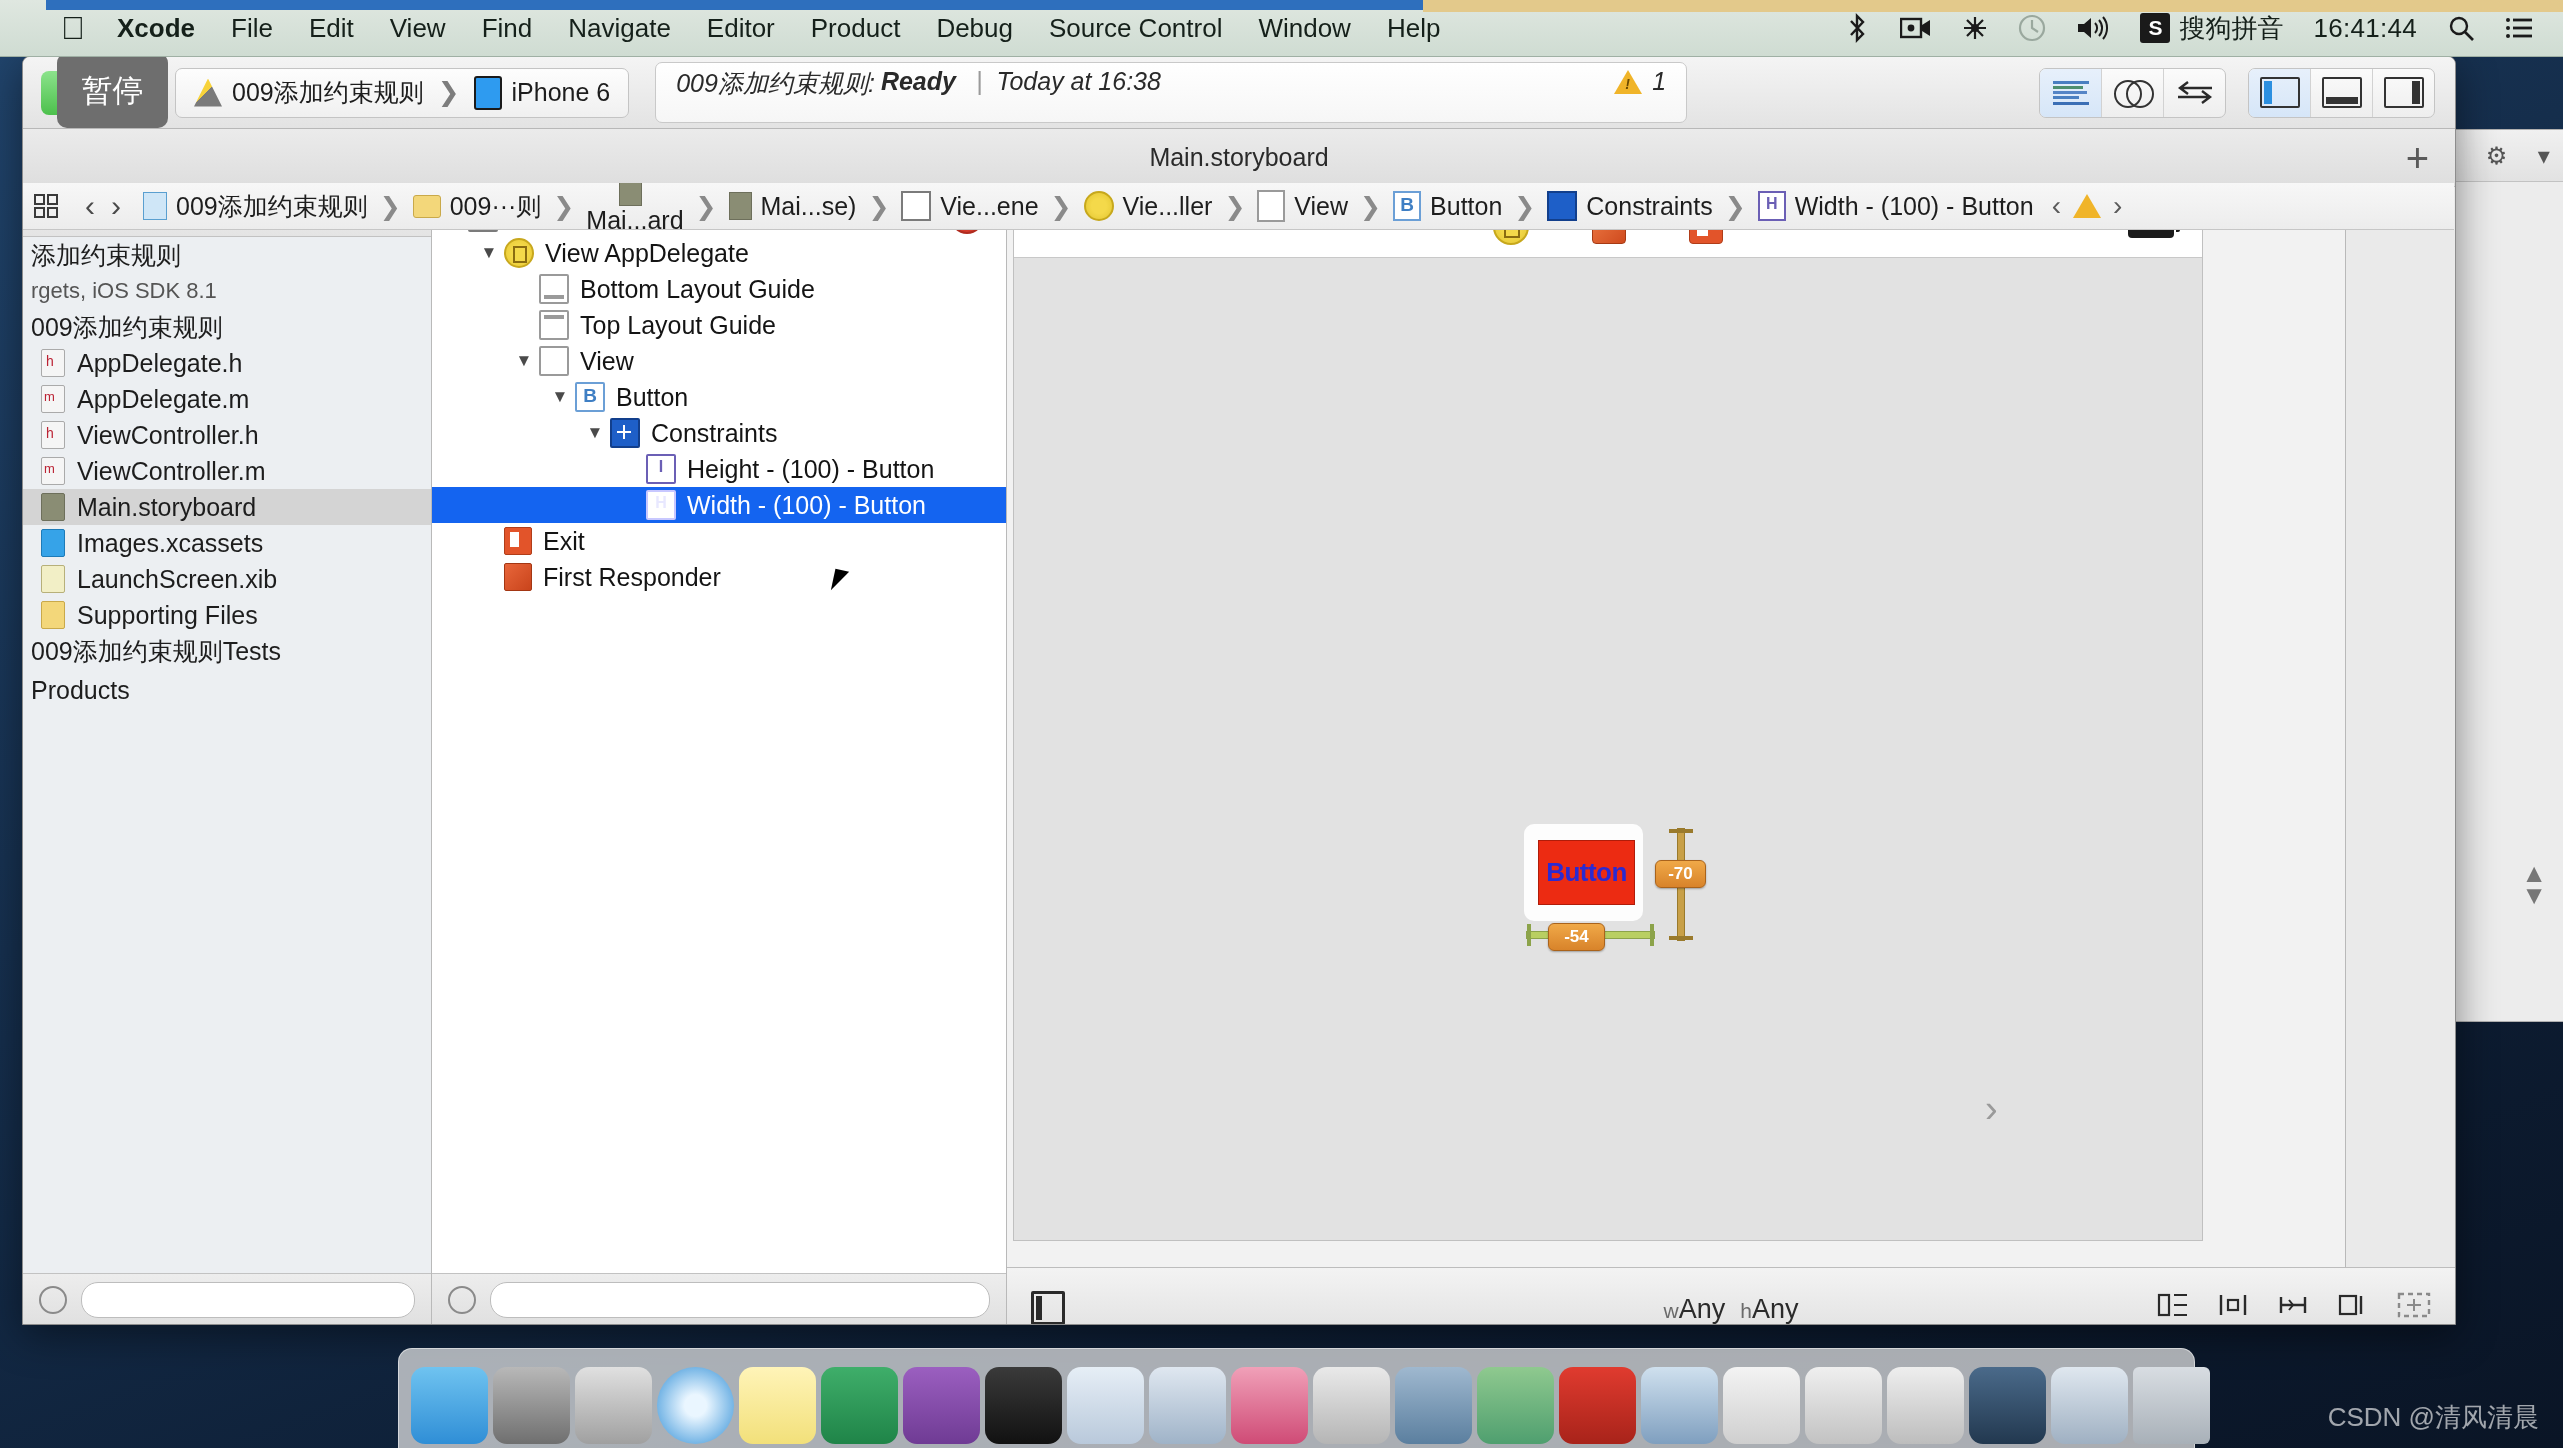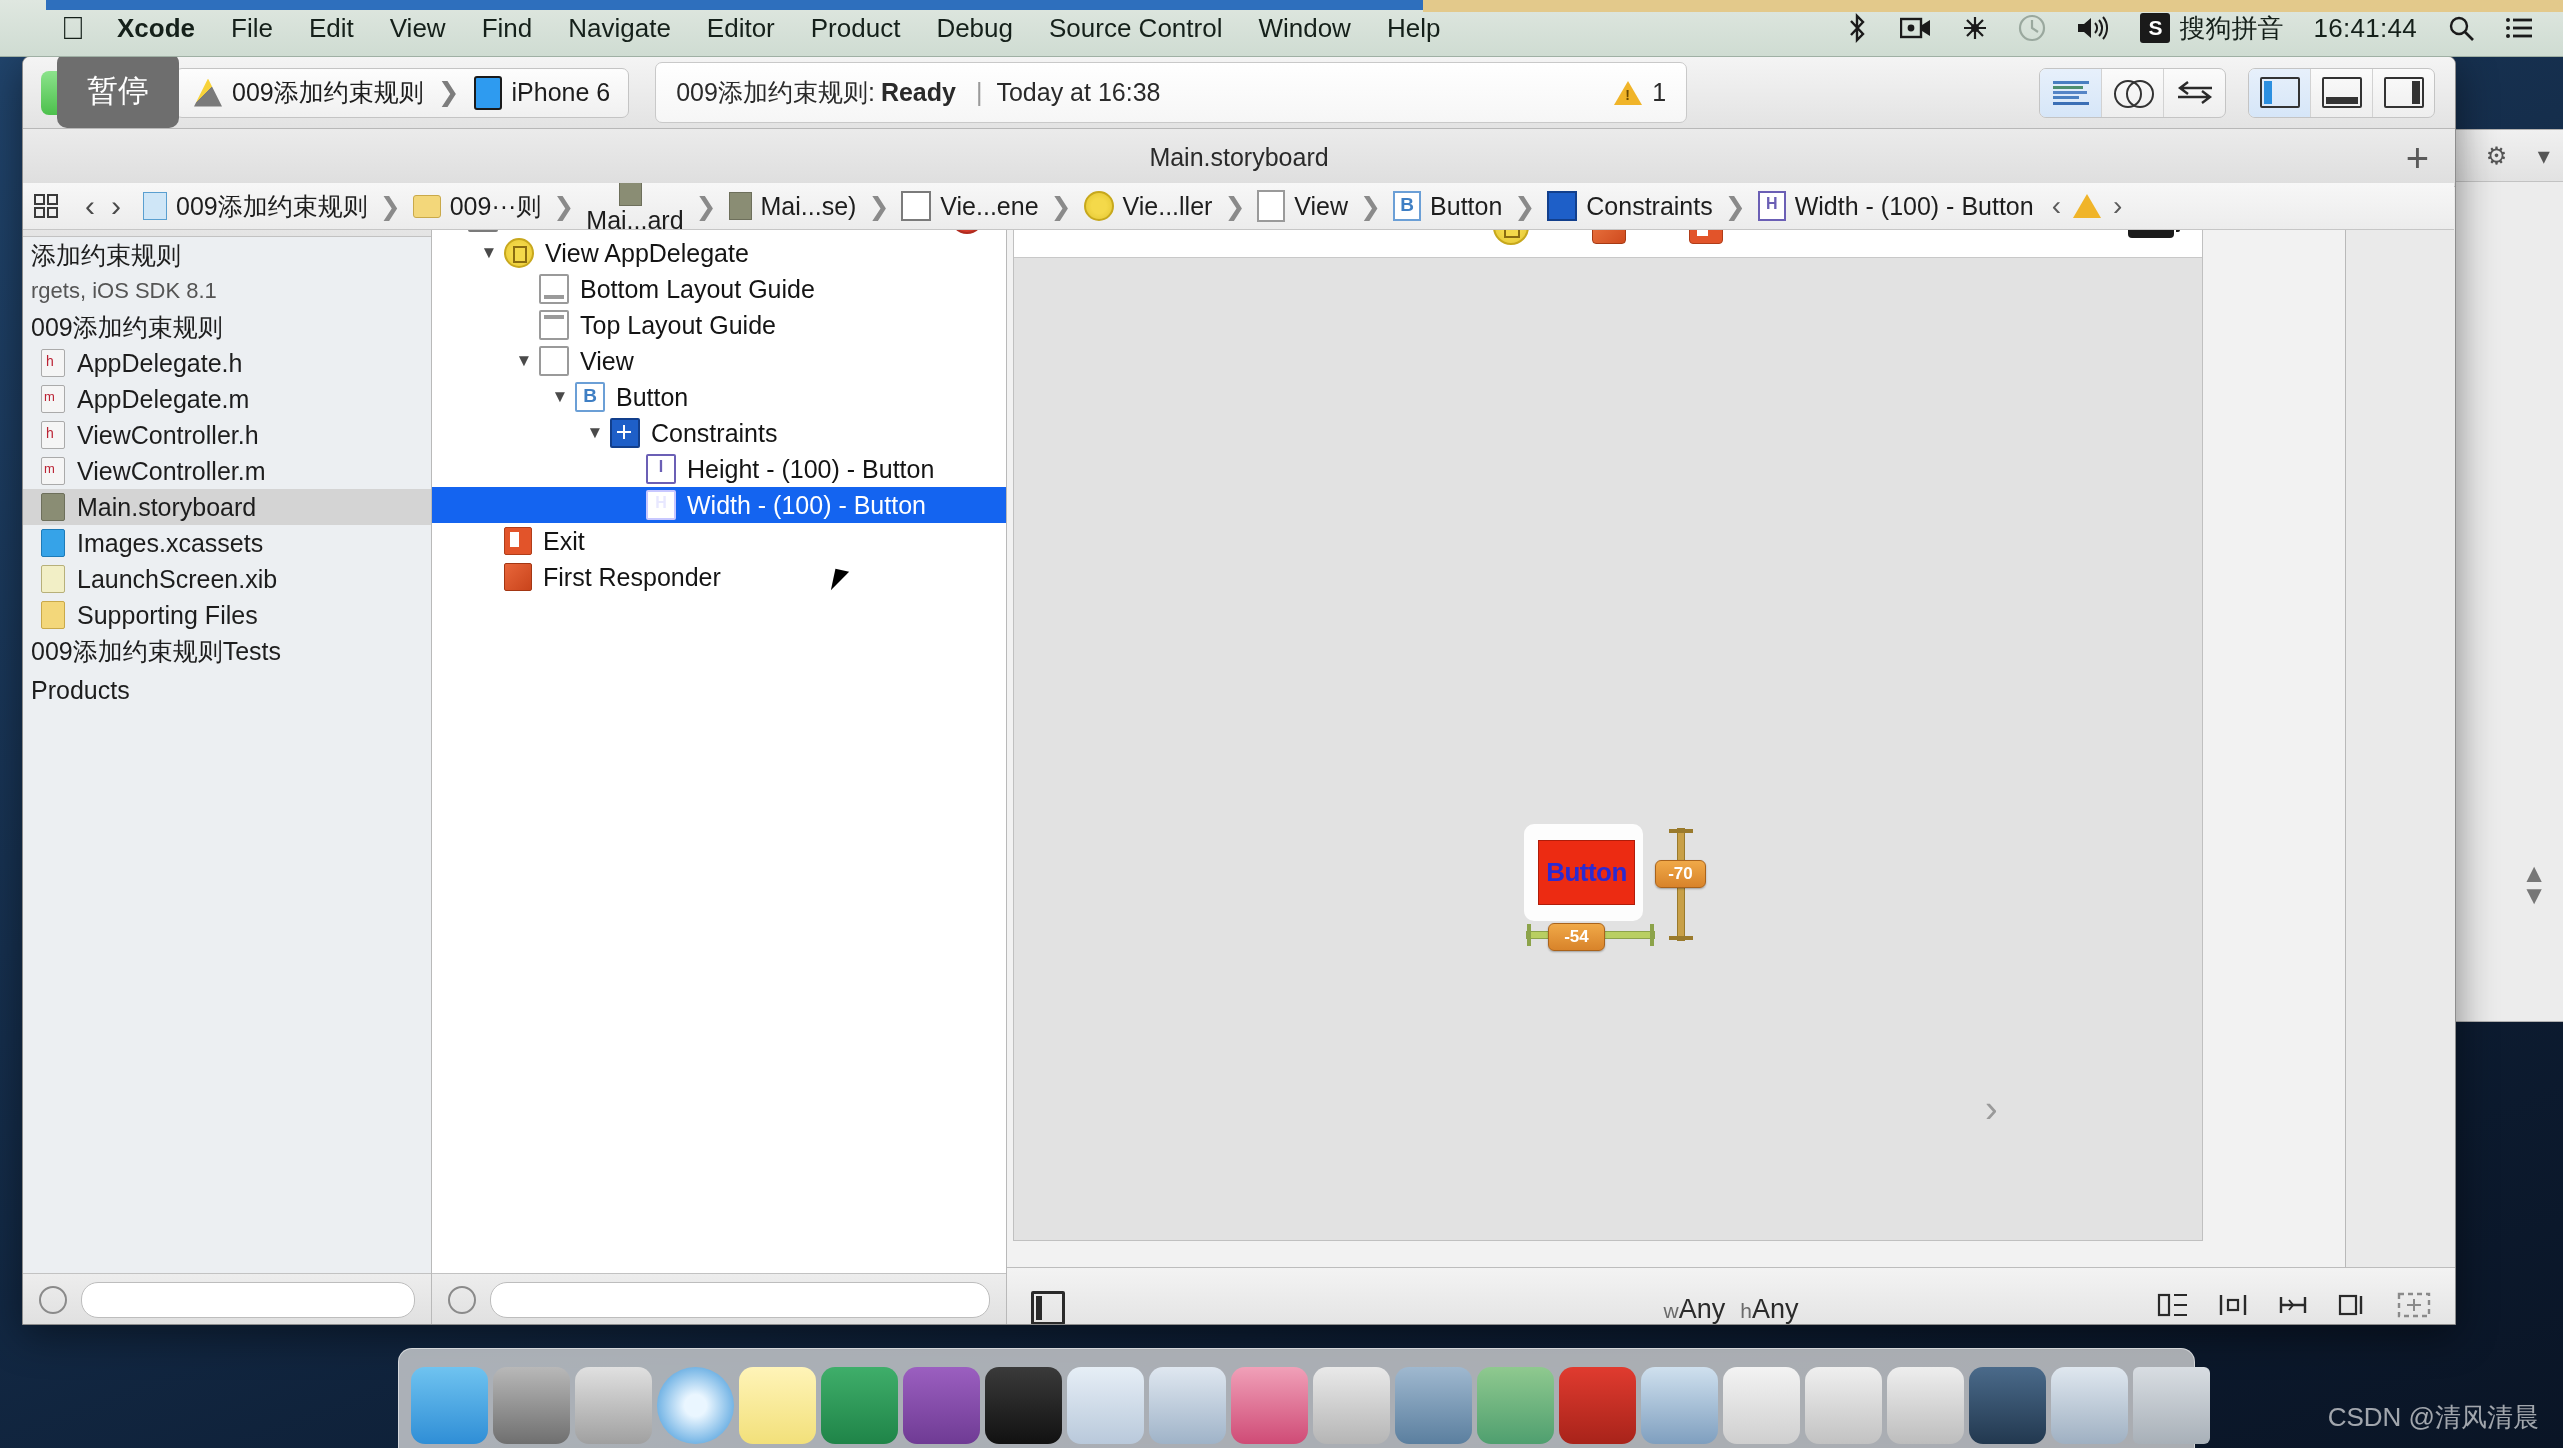--- a/index.html
+++ b/index.html
@@ -58,42 +58,42 @@
     width:44px;height:44px;margin-left:18px;border-radius:8px;
     background:linear-gradient(#8ce38c,#4cc04c);position:relative;
   }
   .tb-stop{
     width:48px;height:44px;margin-left:18px;border-radius:7px;
     background:linear-gradient(#fbfbfb,#e6e6e6);border:1px solid #bfbfbf;
     display:flex;align-items:center;justify-content:center;
   }
   .tb-stop i{width:22px;height:22px;background:#8a8a8a;display:block;}
   #pausetip{
-    position:absolute;left:34px;top:-4px;width:122px;height:75px;
+    position:absolute;left:34px;top:-4px;width:111px;height:75px;
     background:#6e6e6e;border-radius:10px;color:#fff;font-size:31px;
     display:flex;align-items:center;justify-content:center;z-index:5;
   }
   .scheme{
     margin-left:22px;height:48px;min-width:416px;border-radius:7px;
     background:linear-gradient(#fdfdfd,#f0f0f0);border:1px solid #c4c4c4;
     display:flex;align-items:center;padding:0 18px;font-size:25px;color:#1d1d1d;
   }
   .scheme .aicon{
     width:28px;height:28px;margin-right:10px;
     background:linear-gradient(135deg,#f7d23a 0%,#f7d23a 45%,#7a7a7a 46%,#7a7a7a 100%);
     clip-path:polygon(50% 0,100% 100%,0 100%);
   }
   .scheme .chev{margin:0 14px;color:#7d7d7d;font-size:26px;}
   .scheme .phone{
     width:24px;height:30px;background:#2e9bf0;border:2px solid #1a1a1a;border-radius:3px;margin-right:10px;
   }
   .statusbox{
     margin-left:26px;flex:1;max-width:990px;height:51px;border-radius:7px;
     background:linear-gradient(#ffffff,#f6f6f6);border:1px solid #c9c9c9;
-    display:flex;align-items:center;padding:4px 20px;font-size:25px;color:#2a2a2a;
+    display:flex;align-items:flex-start;padding:4px 20px;font-size:25px;color:#2a2a2a;font-style:italic;
   }
   .statusbox .sb-bold{font-weight:bold;margin:0 6px;}
   .statusbox .sep{margin:0 14px;color:#9a9a9a;}
   .statusbox .warnwrap{margin-left:auto;display:flex;align-items:center;}
   .tri-warn{
     width:0;height:0;border-left:14px solid transparent;border-right:14px solid transparent;
     border-bottom:24px solid #f0b429;margin-right:10px;position:relative;
   }
   .tri-warn:after{content:"!";position:absolute;left:-3px;top:6px;font-size:14px;color:#6b4a00;font-weight:bold;}
   .tb-right{margin-left:auto;display:flex;align-items:center;padding-right:20px;gap:22px;}

